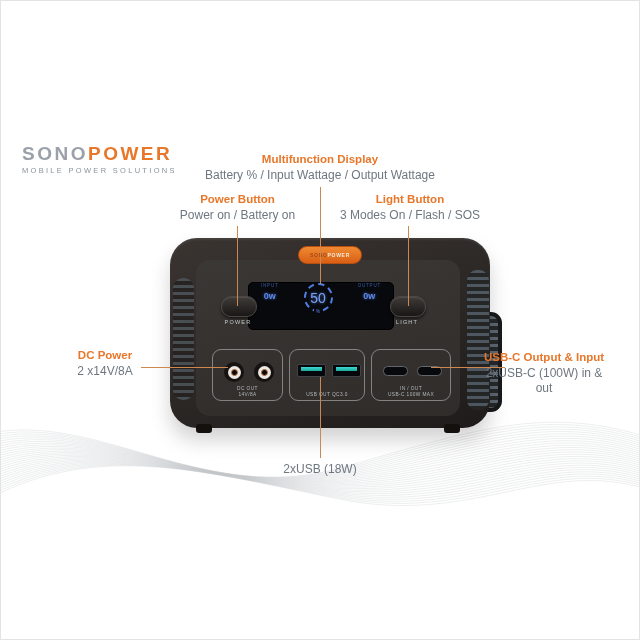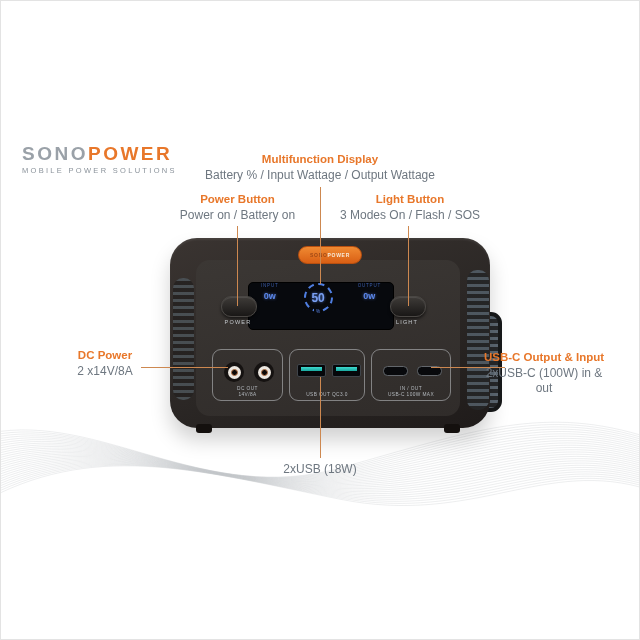--- a/index.html
+++ b/index.html
@@ -56,21 +56,21 @@
   .badge .bg2{color:#f7ead9;}
   
   .screen{position:absolute;left:78px;top:44px;width:146px;height:48px;background:#07090d;
     border-radius:5px;border:1px solid #000;display:flex;align-items:flex-start;justify-content:space-between;
     padding:0 12px;box-sizing:border-box;}
   .io{display:flex;flex-direction:column;align-items:center;gap:3px;}
   .io-label{font-size:4.5px;letter-spacing:.8px;color:#3a5ba8;}
   .io-value{font-size:9px;font-weight:700;color:#5b86e8;text-shadow:0 0 3px rgba(91,134,232,.7);}
   .gauge{position:relative;width:29px;height:29px;border:2px dashed #4f7ee0;border-radius:50%;
     display:flex;align-items:center;justify-content:center;box-sizing:border-box;}
-  .gauge-num{font-size:12px;font-weight:700;color:#7aa0f2;text-shadow:0 0 3px rgba(91,134,232,.8);}
+  .gauge-num{font-size:14px;font-weight:400;color:#7aa0f2;text-shadow:0 0 3px rgba(91,134,232,.8);}
   .gauge-pct{position:absolute;bottom:-4px;left:50%;transform:translateX(-50%);
     font-size:4.5px;color:#5b86e8;background:#07090d;padding:0 2px;}
   
   .pillbtn{position:absolute;width:34px;height:19px;border-radius:10px;
     background:linear-gradient(#3e3b38,#191716);border:1px solid #4a4744;
     box-shadow:0 2px 3px rgba(0,0,0,.55), inset 0 1px 1px rgba(255,255,255,.1);}
   .btn-power{left:51px;top:58px;}
   .btn-light{left:220px;top:58px;}
   .btn-label{position:absolute;width:60px;text-align:center;font-size:5.5px;letter-spacing:1.2px;color:#c3c7cb;}
   .lbl-power{left:38px;top:81px;}

